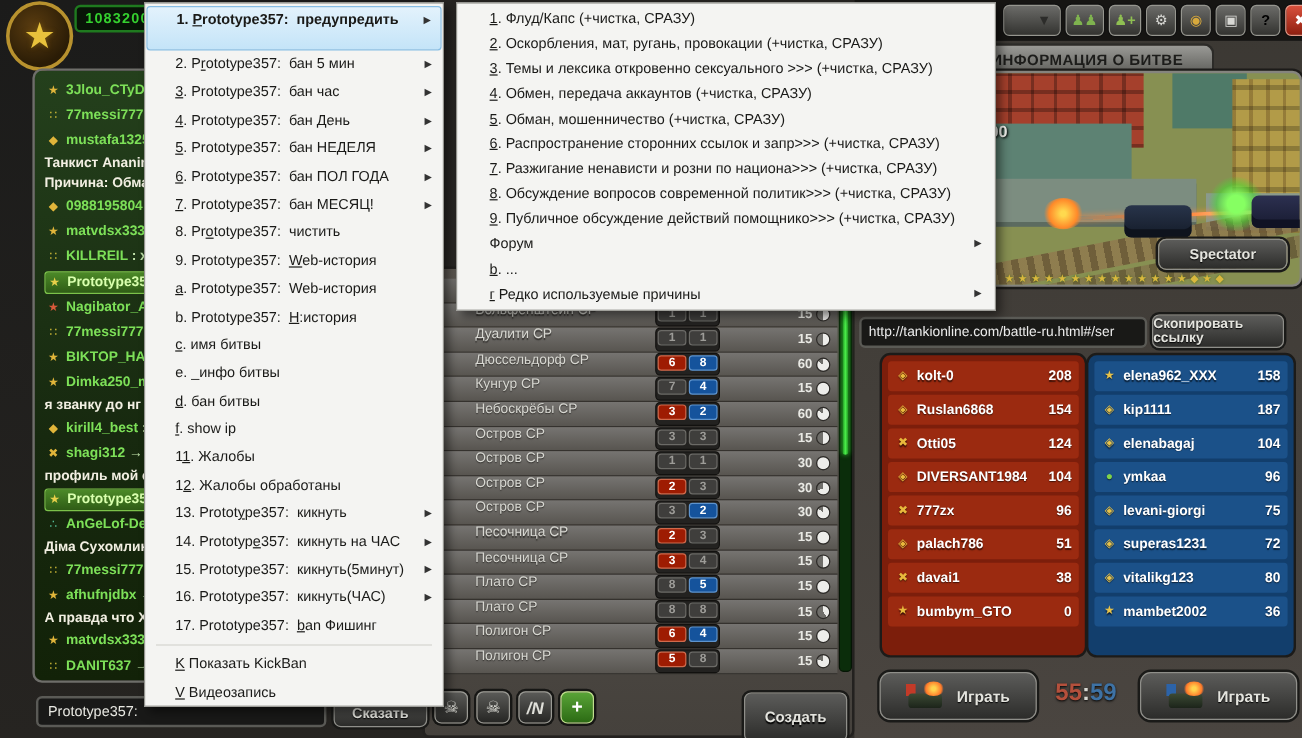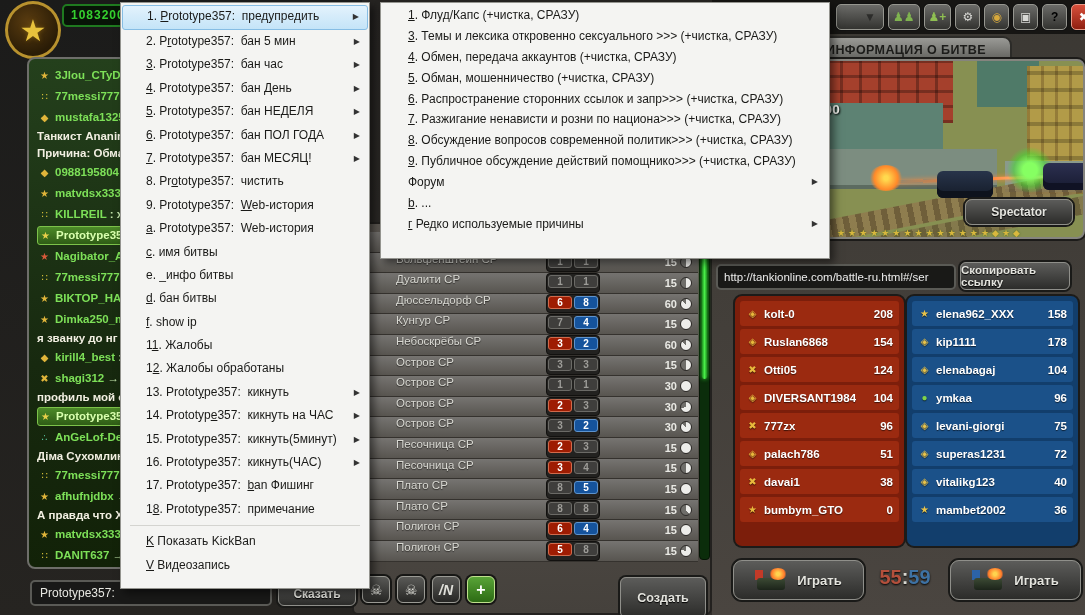--- a/index.html
+++ b/index.html
@@ -122,21 +122,21 @@
   .tank-ico.bluef .flag{background:#2c63a8;}
   .tank-ico .flame{position:absolute;left:14px;top:-1px;width:18px;height:12px;border-radius:50%;
        background:radial-gradient(circle,#ffd34e 15%,#ff7a2a 60%,transparent 78%);}
   .timer{left:862px;top:566px;width:86px;text-align:center;font-size:20px;font-weight:bold;color:#d8d8d2;text-shadow:0 1px 2px #000;}
 
   
   .ctx{background:#f4f4f2;border:1px solid #94948f;box-shadow:4px 4px 8px rgba(0,0,0,.5);padding:2px 1px;z-index:50;}
   .ctx-menu{left:120px;top:2px;width:250px;height:587px;}
   .ctx-submenu{left:380px;top:2px;width:450px;height:257px;z-index:51;}
   .menu-item{position:relative;height:23.4px;line-height:23.4px;padding:0 20px 0 24px;font-size:12px;color:#1a1a18;white-space:nowrap;overflow:hidden;}
-  .menu-item.sel{background:linear-gradient(180deg,#e3f2fc,#c4e4f8);border:1px solid #86bde4;border-radius:3px;height:25px;line-height:21.4px;}
+  .menu-item.sel{background:linear-gradient(180deg,#e3f2fc,#c4e4f8);border:1px solid #86bde4;border-radius:3px;height:37px;line-height:21.4px;font-weight:bold;}
   .menu-item .arrow{position:absolute;right:8px;top:0;font-size:8px;color:#333;}
   .menu-sep{height:1px;background:#d2d2cе;background-color:#d4d4d0;margin:4px 8px;}
   .submenu-item{position:relative;height:20.9px;line-height:20.9px;padding:0 26px;font-size:12px;color:#1a1a18;white-space:nowrap;overflow:hidden;}
   .submenu-item .arrow{position:absolute;right:10px;top:0;font-size:8px;color:#333;}
   u{text-decoration:underline;}
 </style>
 </head>
 <body>
 
 <div class="app">
@@ -486,21 +486,21 @@
     </div>
   <div class="abs team blue" id="blue-team">
       <div class="team-row">
         <span class="rank-icon" style="color: rgb(232, 195, 74);">★</span>
         <span class="t-name">elena962_XXX</span>
         <span class="t-score">158</span>
       </div>
       <div class="team-row">
         <span class="rank-icon" style="color: rgb(232, 195, 74);">◈</span>
         <span class="t-name">kip1111</span>
-        <span class="t-score">178</span>
+        <span class="t-score">187</span>
       </div>
       <div class="team-row">
         <span class="rank-icon" style="color: rgb(232, 195, 74);">◈</span>
         <span class="t-name">elenabagaj</span>
         <span class="t-score">104</span>
       </div>
       <div class="team-row">
         <span class="rank-icon" style="color: rgb(127, 210, 74);">●</span>
         <span class="t-name">ymkaa</span>
         <span class="t-score">96</span>
@@ -511,21 +511,21 @@
         <span class="t-score">75</span>
       </div>
       <div class="team-row">
         <span class="rank-icon" style="color: rgb(232, 195, 74);">◈</span>
         <span class="t-name">superas1231</span>
         <span class="t-score">72</span>
       </div>
       <div class="team-row">
         <span class="rank-icon" style="color: rgb(232, 195, 74);">◈</span>
         <span class="t-name">vitalikg123</span>
-        <span class="t-score">40</span>
+        <span class="t-score">80</span>
       </div>
       <div class="team-row">
         <span class="rank-icon" style="color: rgb(232, 195, 74);">★</span>
         <span class="t-name">mambet2002</span>
         <span class="t-score">36</span>
       </div>
     </div>
 
   <div class="abs btn play-btn left">
     <span class="tank-ico redf">
@@ -551,38 +551,39 @@
       <div class="menu-item sel"><span class="lbl">1. <u>P</u>rototype357:&nbsp; предупредить</span><span class="arrow">▶</span></div>
       <div class="menu-item"><span class="lbl">2. P<u>r</u>ototype357:&nbsp; бан 5 мин</span><span class="arrow">▶</span></div>
       <div class="menu-item"><span class="lbl"><u>3</u>. Prototype357:&nbsp; бан час</span><span class="arrow">▶</span></div>
       <div class="menu-item"><span class="lbl"><u>4</u>. Prototype357:&nbsp; бан День</span><span class="arrow">▶</span></div>
       <div class="menu-item"><span class="lbl"><u>5</u>. Prototype357:&nbsp; бан НЕДЕЛЯ</span><span class="arrow">▶</span></div>
       <div class="menu-item"><span class="lbl"><u>6</u>. Prototype357:&nbsp; бан ПОЛ ГОДА</span><span class="arrow">▶</span></div>
       <div class="menu-item"><span class="lbl"><u>7</u>. Prototype357:&nbsp; бан МЕСЯЦ!</span><span class="arrow">▶</span></div>
       <div class="menu-item"><span class="lbl">8. Pr<u>o</u>totype357:&nbsp; чистить</span></div>
       <div class="menu-item"><span class="lbl">9. Prototype357:&nbsp; <u>W</u>eb-история</span></div>
       <div class="menu-item"><span class="lbl"><u>a</u>. Prototype357:&nbsp; Web-история</span></div>
+      <div class="menu-item"><span class="lbl">b. Prototype357:&nbsp; <u>H</u>:история</span></div>
       <div class="menu-item"><span class="lbl"><u>c</u>. имя битвы</span></div>
       <div class="menu-item"><span class="lbl">e. _инфо битвы</span></div>
       <div class="menu-item"><span class="lbl"><u>d</u>. бан битвы</span></div>
       <div class="menu-item"><span class="lbl"><u>f</u>. show ip</span></div>
       <div class="menu-item"><span class="lbl">1<u>1</u>. Жалобы</span></div>
       <div class="menu-item"><span class="lbl">1<u>2</u>. Жалобы обработаны</span></div>
       <div class="menu-item"><span class="lbl">13. Protot<u>y</u>pe357:&nbsp; кикнуть</span><span class="arrow">▶</span></div>
       <div class="menu-item"><span class="lbl">14. Prototyp<u>e</u>357:&nbsp; кикнуть на ЧАС</span><span class="arrow">▶</span></div>
       <div class="menu-item"><span class="lbl">15. Prototype357:&nbsp; кикнуть(5минут)</span><span class="arrow">▶</span></div>
       <div class="menu-item"><span class="lbl">16. Prototype357:&nbsp; кикнуть(ЧАС)</span><span class="arrow">▶</span></div>
       <div class="menu-item"><span class="lbl">17. Prototype357:&nbsp; <u>b</u>an Фишинг</span></div>
-      <div class="menu-item"><span class="lbl">1<u>8</u>. Prototype357:&nbsp; примечание</span></div>
       <div class="menu-sep"></div>
       <div class="menu-item"><span class="lbl"><u>K</u> Показать KickBan</span></div>
       <div class="menu-item"><span class="lbl"><u>V</u> Видеозапись</span></div>
     </div>
   <div class="abs ctx ctx-submenu" id="ctx-submenu">
       <div class="submenu-item"><span class="lbl"><u>1</u>. Флуд/Капс (+чистка, СРАЗУ)</span></div>
+      <div class="submenu-item"><span class="lbl"><u>2</u>. Оскорбления, мат, ругань, провокации (+чистка, СРАЗУ)</span></div>
       <div class="submenu-item"><span class="lbl"><u>3</u>. Темы и лексика откровенно сексуального &gt;&gt;&gt; (+чистка, СРАЗУ)</span></div>
       <div class="submenu-item"><span class="lbl"><u>4</u>. Обмен, передача аккаунтов (+чистка, СРАЗУ)</span></div>
       <div class="submenu-item"><span class="lbl"><u>5</u>. Обман, мошенничество (+чистка, СРАЗУ)</span></div>
       <div class="submenu-item"><span class="lbl"><u>6</u>. Распространение сторонних ссылок и запр&gt;&gt;&gt; (+чистка, СРАЗУ)</span></div>
       <div class="submenu-item"><span class="lbl"><u>7</u>. Разжигание ненависти и розни по национа&gt;&gt;&gt; (+чистка, СРАЗУ)</span></div>
       <div class="submenu-item"><span class="lbl"><u>8</u>. Обсуждение вопросов современной политик&gt;&gt;&gt; (+чистка, СРАЗУ)</span></div>
       <div class="submenu-item"><span class="lbl"><u>9</u>. Публичное обсуждение действий помощнико&gt;&gt;&gt; (+чистка, СРАЗУ)</span></div>
       <div class="submenu-item"><span class="lbl">Форум</span><span class="arrow">▶</span></div>
       <div class="submenu-item"><span class="lbl"><u>b</u>. ...</span></div>
       <div class="submenu-item"><span class="lbl"><u>г</u> Редко используемые причины</span><span class="arrow">▶</span></div>

